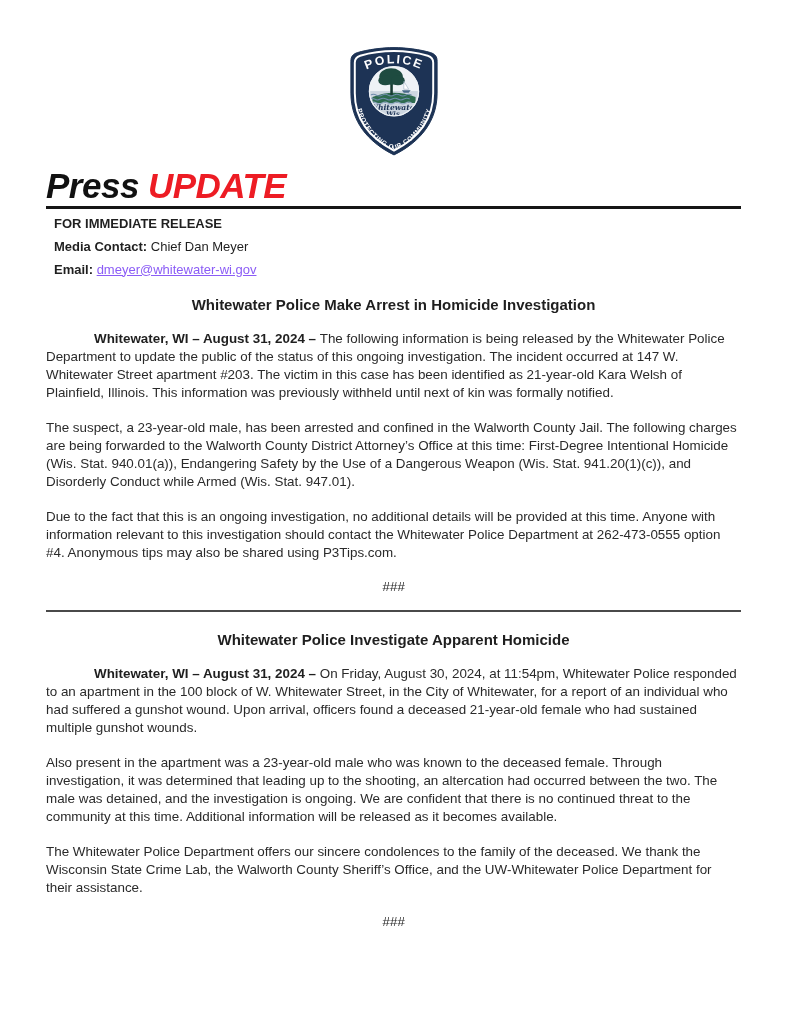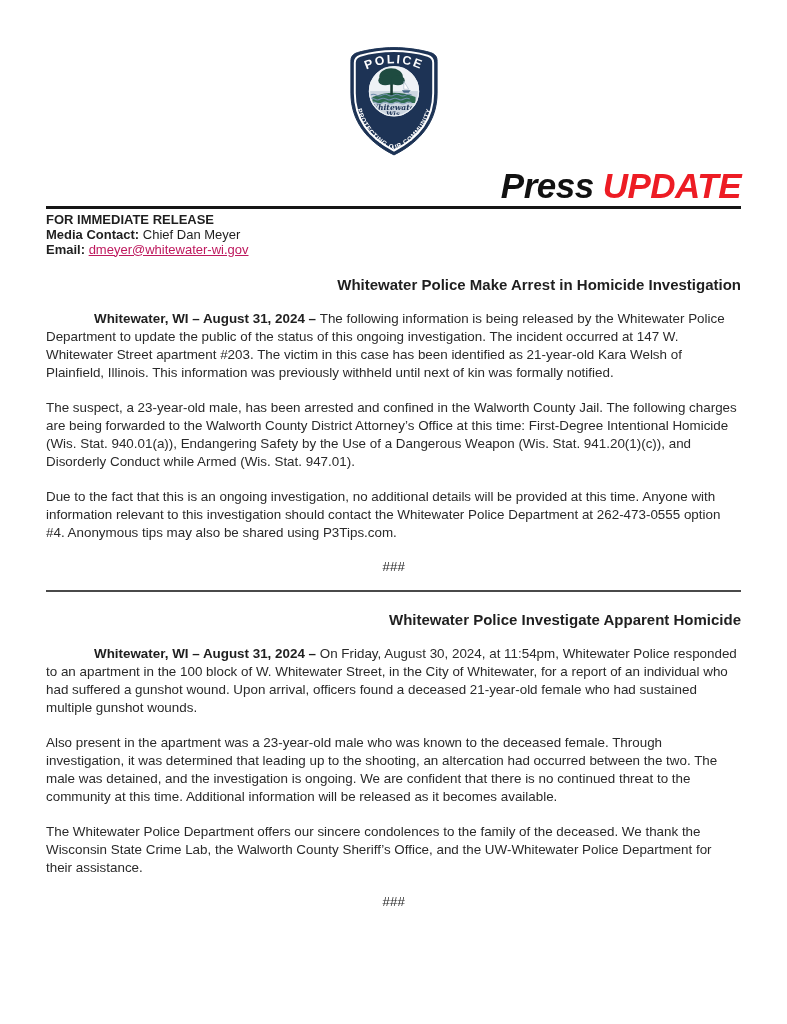--- a/index.html
+++ b/index.html
@@ -10,32 +10,32 @@
   }
   .content { padding:0 46px; }
 
   
   .badge-wrap { display:flex; justify-content:center; padding-top:46px; }
   .badge-wrap svg { display:block; }
 
   
   .press-title {
     margin:10px 0 0 0; font-size:35px; font-weight:bold; font-style:italic;
-    letter-spacing:-0.5px; line-height:1.0; color:#111;text-align:right;
+    letter-spacing:-0.5px; line-height:1.0; color:#111;
   }
   .press-title .accent { color:#ED1C24; margin-left:9px; }
   .title-rule { border:none; border-top:3px solid #151515; margin:3px 0 4px 0; }
 
-  .contact-block p { margin:0; font-size:13px; line-height:14.8px; color:#1f1f1f; }
+  .contact-block p { margin:8px; font-size:13px; line-height:14.8px; color:#1f1f1f; }
   .contact-block .lbl { font-weight:bold; }
-  .contact-block a { color:#be185d; }
+  .contact-block a { color:#8b5cf6; }
 
   
   .headline {
-    font-size:15px; font-weight:bold; text-align:right;
+    font-size:15px; font-weight:bold; text-align:center;
     margin:19px 0 0 0; color:#1f1f1f;
   }
   .para { font-size:13.4px; line-height:18px; margin:17px 0 0 0; color:#2a2a2a; text-align:left; }
   .para .dateline { font-weight:bold; color:#1f1f1f;margin-left:48px; }
   .end-mark { text-align:center; font-size:13.4px; font-style:italic; margin:17px 0 0 0; color:#2a2a2a; }
   .section-divider { border:none; border-top:2px solid #4a4a4a; margin:16px 0 0 0; }
 </style>
 </head>
 <body>
 

